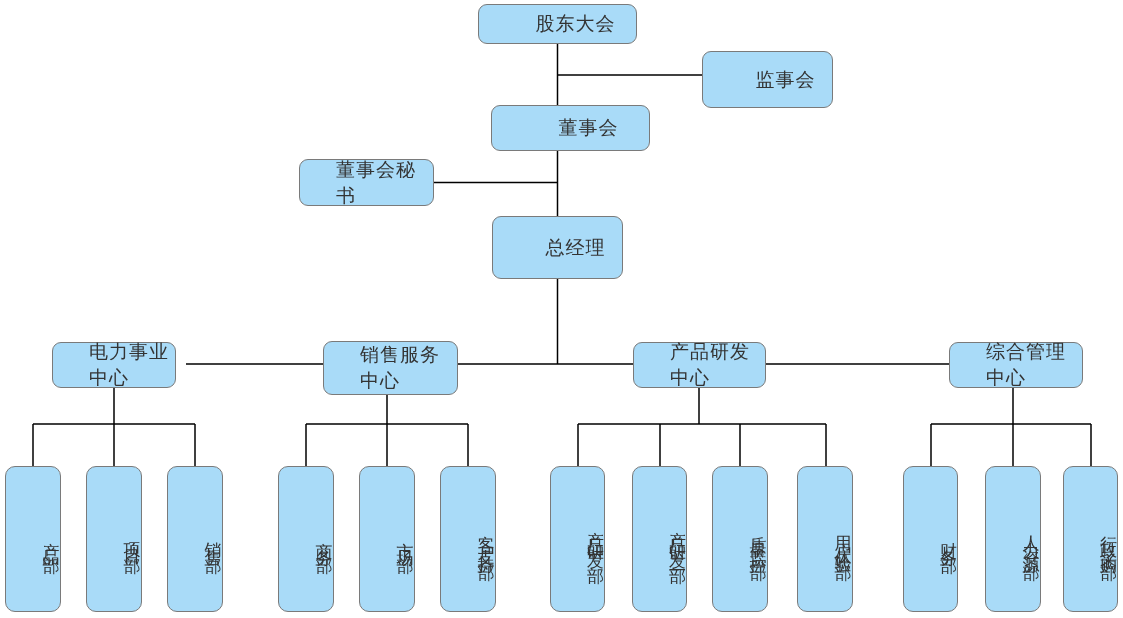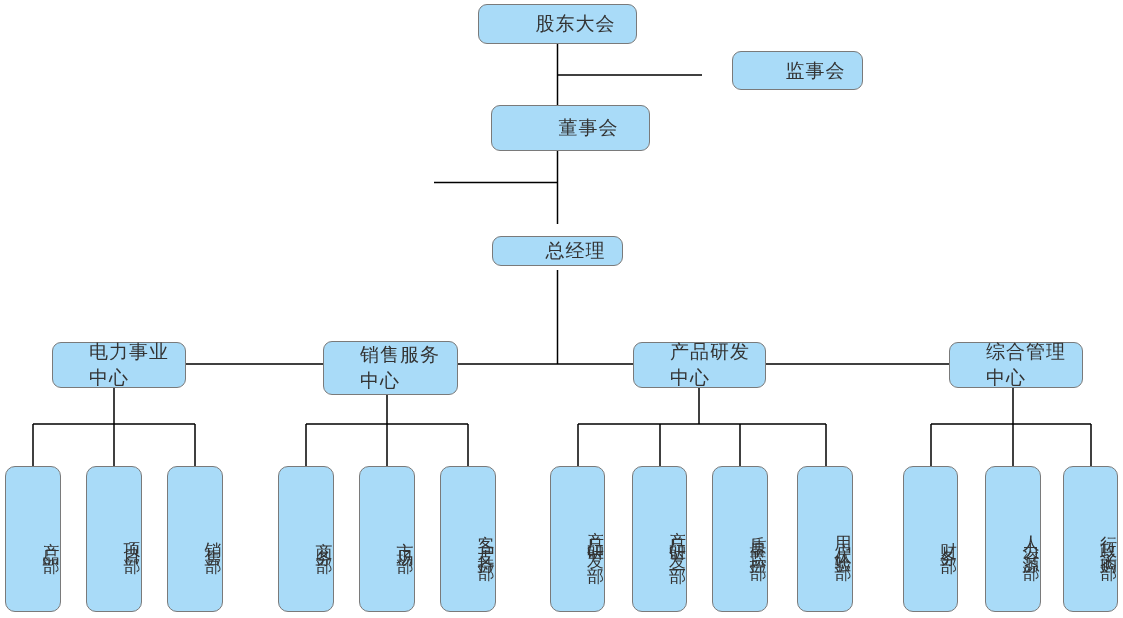--- a/index.html
+++ b/index.html
@@ -92,28 +92,29 @@
       <line x1="1013" y1="388" x2="1013" y2="424"></line>
       <line x1="931" y1="424" x2="1091" y2="424"></line>
       <line x1="931" y1="424" x2="931" y2="466"></line>
       <line x1="1013" y1="424" x2="1013" y2="466"></line>
       <line x1="1091" y1="424" x2="1091" y2="466"></line>
     </g>
   </svg>
 
   <div class="node" style="left:478px;top:4px;width:159px;height:40px">股东大会</div>
 
-  <div class="node" style="left:732px;top:51px;width:131px;height:39px">监事会</div>
+  <div class="node" style="left:702px;top:51px;width:131px;height:57px">监事会</div>
 
   <div class="node" style="left:491px;top:105px;width:159px;height:46px">董事会</div>
 
+  <div class="node" style="left:299px;top:159px;width:135px;height:47px">董事会秘书</div>
 
-  <div class="node" style="left:492px;top:236px;width:131px;height:30px">总经理</div>
+  <div class="node" style="left:492px;top:216px;width:131px;height:63px">总经理</div>
 
-  <div class="node" style="left:52px;top:342px;width:134px;height:46px">电力事业中心</div>
+  <div class="node" style="left:52px;top:342px;width:124px;height:46px">电力事业中心</div>
 
   <div class="node" style="left:323px;top:341px;width:135px;height:54px">销售服务中心</div>
 
   <div class="node" style="left:633px;top:342px;width:133px;height:46px">产品研发中心</div>
 
   <div class="node" style="left:949px;top:342px;width:134px;height:46px">综合管理中心</div>
 
   <div class="node vertical" style="left:5px;top:466px;width:56px;height:146px">
     <span class="vtext">产品部</span>
   </div>

